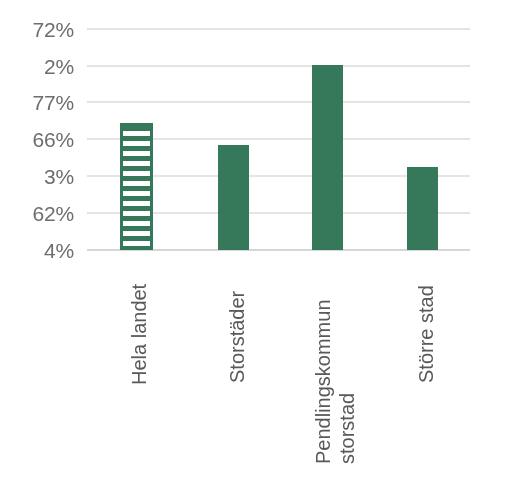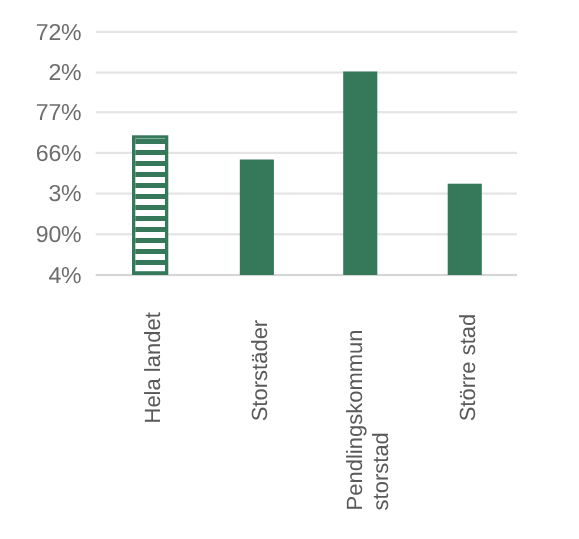--- a/index.html
+++ b/index.html
@@ -106,21 +106,21 @@
 <body>
 
 <div id="chart-root">
 
   <div id="y-axis">
     <div class="y-tick-label" style="top:29px;">72%</div>
     <div class="y-tick-label" style="top:66px;">2%</div>
     <div class="y-tick-label" style="top:102px;">77%</div>
     <div class="y-tick-label" style="top:139px;">66%</div>
     <div class="y-tick-label" style="top:176px;">3%</div>
-    <div class="y-tick-label" style="top:213px;">90%</div>
+    <div class="y-tick-label" style="top:213px;">62%</div>
     <div class="y-tick-label" style="top:250px;">4%</div>
   </div>
 
   <div id="plot-area">
 
     <div class="gridline" style="top:28px;"></div>
     <div class="gridline" style="top:65px;"></div>
     <div class="gridline" style="top:101px;"></div>
     <div class="gridline" style="top:138px;"></div>
     <div class="gridline" style="top:175px;"></div>

